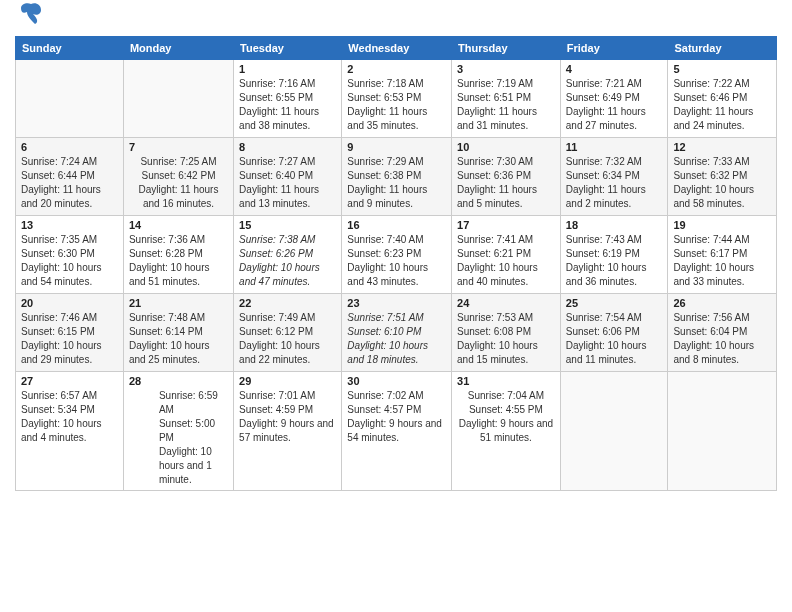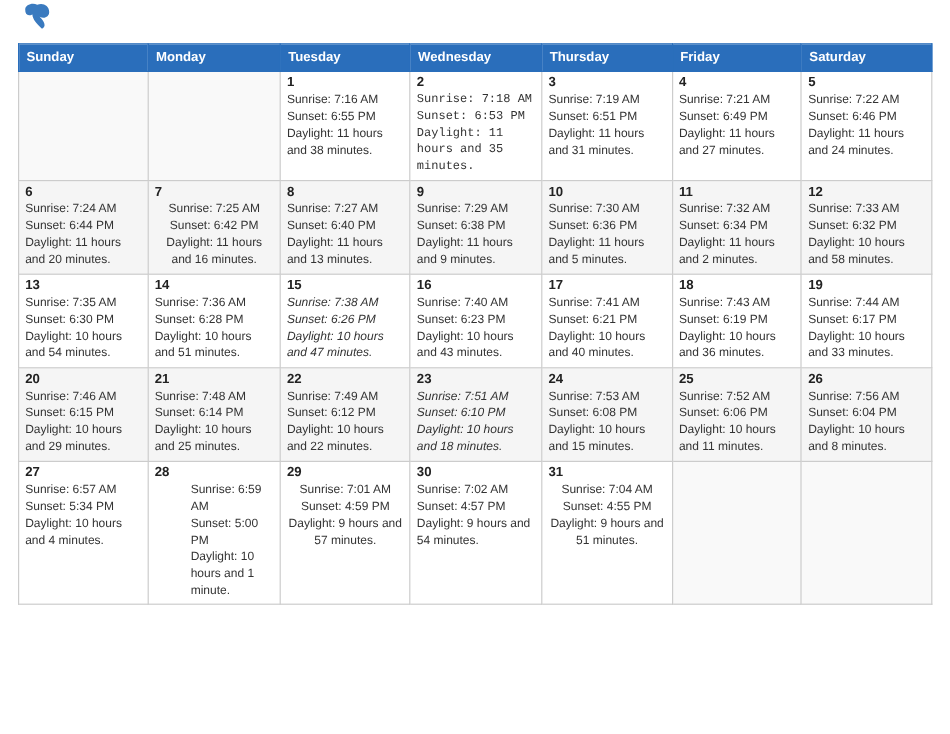--- a/index.html
+++ b/index.html
@@ -128,21 +128,21 @@
           <td class="empty-cell"></td>
           <td class="empty-cell"></td>
           <td>
             <div class="day-num">1</div>
             <div class="day-info" style="white-space: pre-line;">Sunrise: 7:16 AM
 Sunset: 6:55 PM
 Daylight: 11 hours and 38 minutes.</div>
           </td>
           <td>
             <div class="day-num">2</div>
-            <div class="day-info" style="white-space: pre-line; font-family: Liberation Mono, monospace;">Sunrise: 7:18 AM
+            <div class="day-info" style="white-space: pre-line;">Sunrise: 7:18 AM
 Sunset: 6:53 PM
 Daylight: 11 hours and 35 minutes.</div>
           </td>
           <td>
             <div class="day-num">3</div>
             <div class="day-info" style="white-space: pre-line;">Sunrise: 7:19 AM
 Sunset: 6:51 PM
 Daylight: 11 hours and 31 minutes.</div>
           </td>
           <td>
@@ -272,21 +272,21 @@
 Daylight: 10 hours and 18 minutes.</div>
           </td>
           <td>
             <div class="day-num">24</div>
             <div class="day-info" style="white-space: pre-line;">Sunrise: 7:53 AM
 Sunset: 6:08 PM
 Daylight: 10 hours and 15 minutes.</div>
           </td>
           <td>
             <div class="day-num">25</div>
-            <div class="day-info" style="white-space: pre-line;">Sunrise: 7:52 AM
+            <div class="day-info" style="white-space: pre-line;">Sunrise: 7:54 AM
 Sunset: 6:06 PM
 Daylight: 10 hours and 11 minutes.</div>
           </td>
           <td>
             <div class="day-num">26</div>
             <div class="day-info" style="white-space: pre-line;">Sunrise: 7:56 AM
 Sunset: 6:04 PM
 Daylight: 10 hours and 8 minutes.</div>
           </td>
         </tr>
@@ -298,21 +298,21 @@
 Daylight: 10 hours and 4 minutes.</div>
           </td>
           <td>
             <div class="day-num">28</div>
             <div class="day-info" style="white-space: pre-line; margin-left: 30px;">Sunrise: 6:59 AM
 Sunset: 5:00 PM
 Daylight: 10 hours and 1 minute.</div>
           </td>
           <td>
             <div class="day-num">29</div>
-            <div class="day-info" style="white-space: pre-line; text-align: center;">Sunrise: 7:01 AM
+            <div class="day-info" style="white-space: pre-line;">Sunrise: 7:01 AM
 Sunset: 4:59 PM
 Daylight: 9 hours and 57 minutes.</div>
           </td>
           <td>
             <div class="day-num">30</div>
             <div class="day-info" style="white-space: pre-line;">Sunrise: 7:02 AM
 Sunset: 4:57 PM
 Daylight: 9 hours and 54 minutes.</div>
           </td>
           <td>

